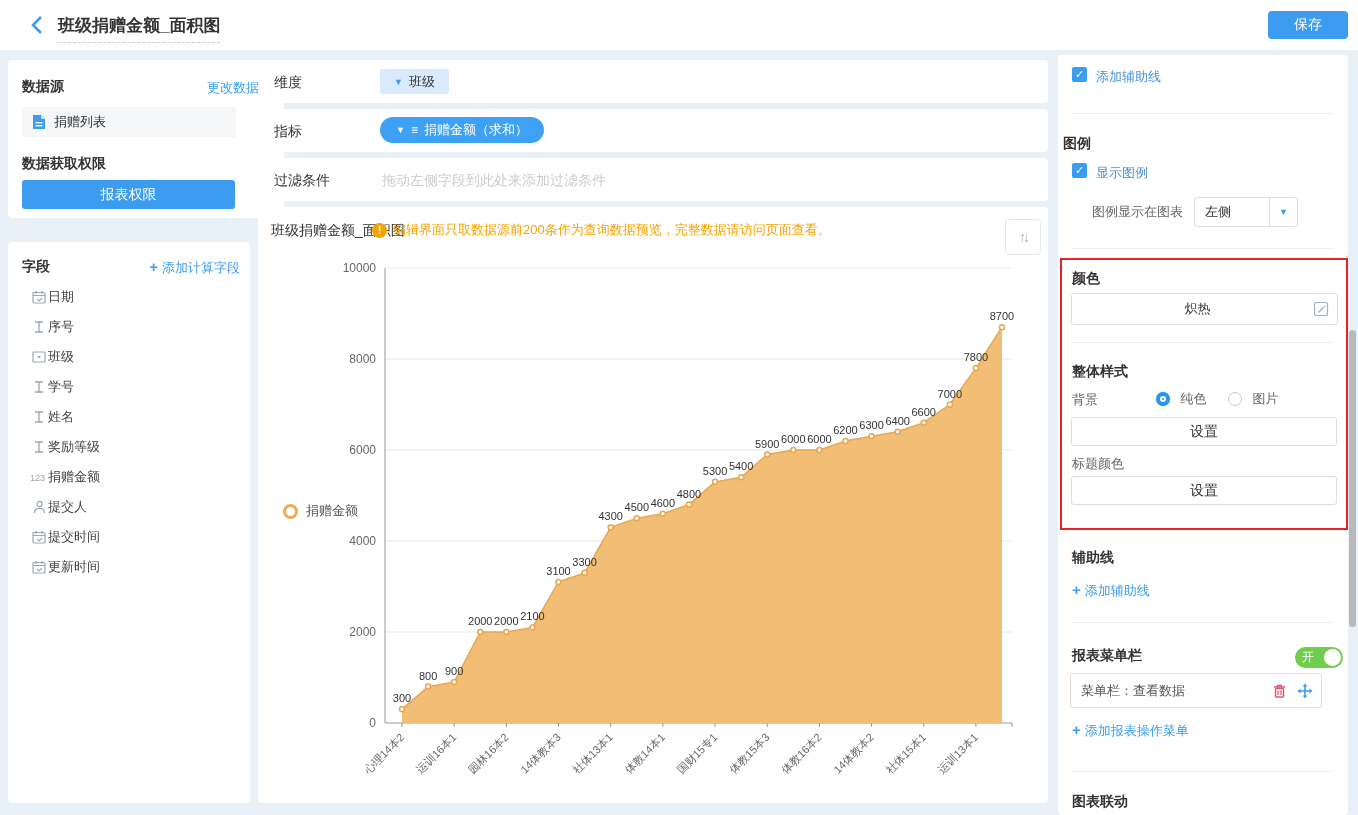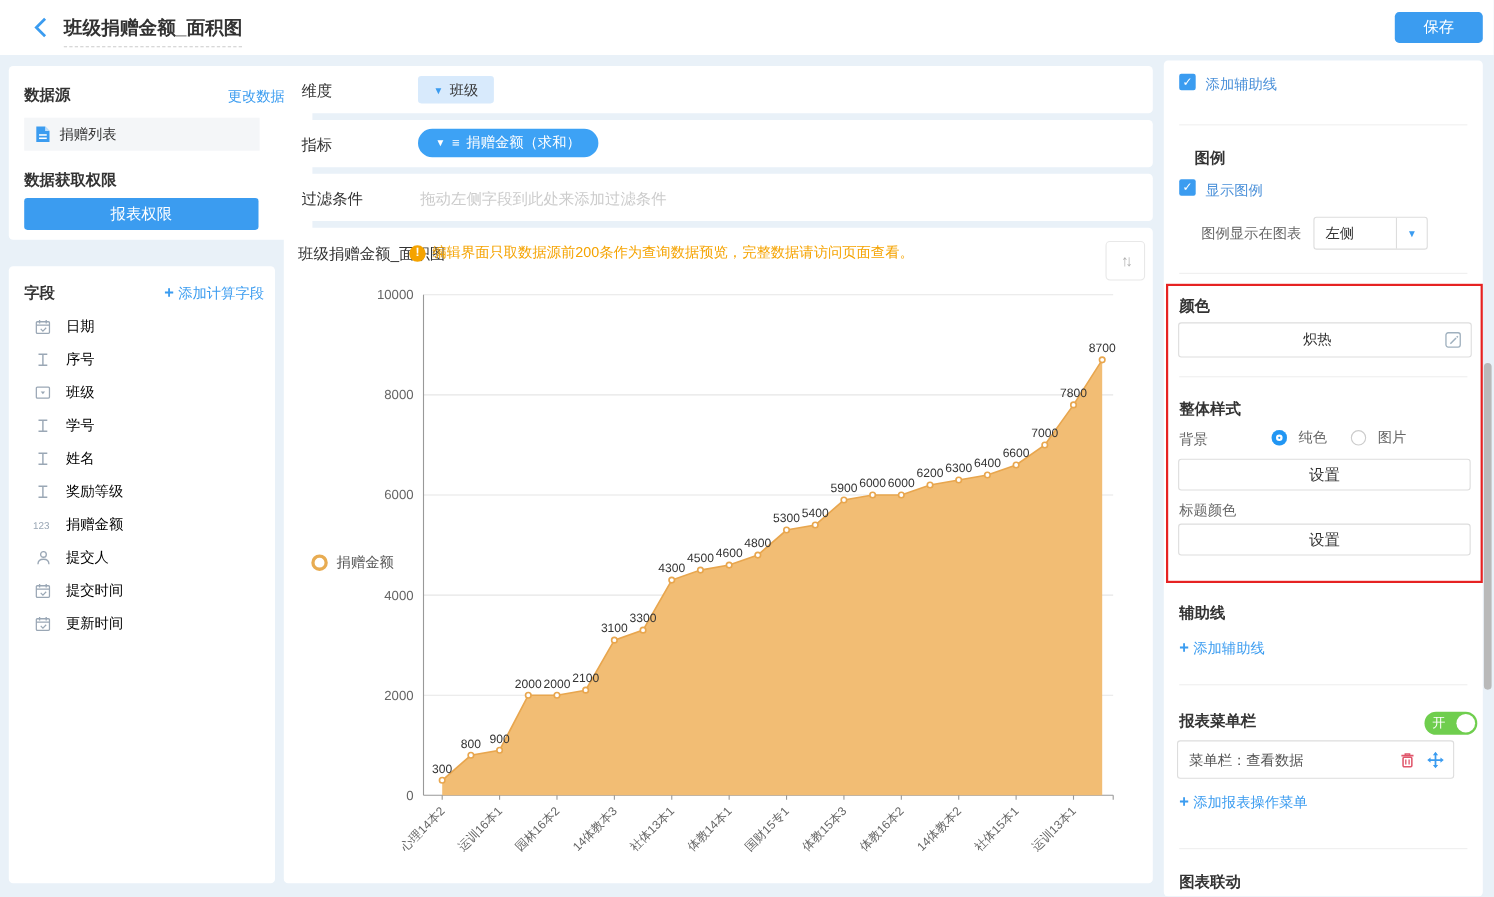--- a/index.html
+++ b/index.html
@@ -17,21 +17,21 @@
          border-bottom:1px dashed #ccc;padding-bottom:5px;}
   .save-btn{position:absolute;left:1268px;top:11px;width:80px;height:28px;background:#3b9cf0;
             color:#fff;border:none;border-radius:4px;font-size:14px;cursor:pointer;}
   
   .ds-item{position:absolute;left:14px;top:47px;width:214px;height:30px;background:#f4f6f8;
            display:flex;align-items:center;font-size:13px;color:#333;}
   .perm-btn{position:absolute;left:14px;top:120px;width:213px;height:29px;background:#3b9cf0;
             color:#fff;border:none;border-radius:3px;font-size:14px;cursor:pointer;}
   .field-row{position:relative;height:30px;display:flex;align-items:center;padding-left:22px;cursor:grab;}
   .ficon{width:18px;display:inline-flex;justify-content:center;color:#9aa7b5;}
-  .flabel{font-size:13px;color:#000000;margin-left:12px;}
+  .flabel{font-size:13px;color:#404040;margin-left:0;}
   
   .cfg-label{position:absolute;left:16px;top:14px;font-size:14px;color:#333;}
   .pill-dim{position:absolute;left:122px;top:9px;height:25px;background:#d8eafc;border-radius:3px;
             display:flex;align-items:center;padding:0 14px;font-size:13px;color:#333;cursor:pointer;}
   .pill-met{position:absolute;left:122px;top:8px;height:26px;background:#3da2f5;border-radius:13px;
             display:flex;align-items:center;padding:0 16px;font-size:13px;color:#fff;cursor:pointer;}
   .tri{font-size:9px;margin-right:6px;}
   .placeholder{position:absolute;left:124px;top:14px;font-size:14px;color:#ccc;}
   
   .chart-title{position:absolute;left:13px;top:15px;font-size:14px;color:#333;z-index:2;}
@@ -327,21 +327,21 @@
 
   <div class="card" style="left:1058px;top:55px;width:290px;height:760px;">
 
     <div class="cb" style="left:14px;top:12px;">
         <span>✓</span>
       </div>
     <div class="cb-label" style="left:38px;top:13px;">添加辅助线</div>
 
     <div class="divider" style="left:14px;top:58px;width:262px;"></div>
 
-    <div class="hd abs" style="left:28px;top:80px;font-family:Liberation Serif, serif;">图例</div>
+    <div class="hd abs" style="left:5px;top:80px;font-family:Liberation Serif, serif;">图例</div>
     <div class="cb" style="left:14px;top:108px;">
         <span>✓</span>
       </div>
     <div class="cb-label" style="left:38px;top:109px;">显示图例</div>
 
     <div class="sub abs" style="left:34px;top:148px;">图例显示在图表</div>
     <div class="select" style="left:136px;top:142px;">
       <span class="val">左侧</span>
       <span class="arr">▼</span>
     </div>

